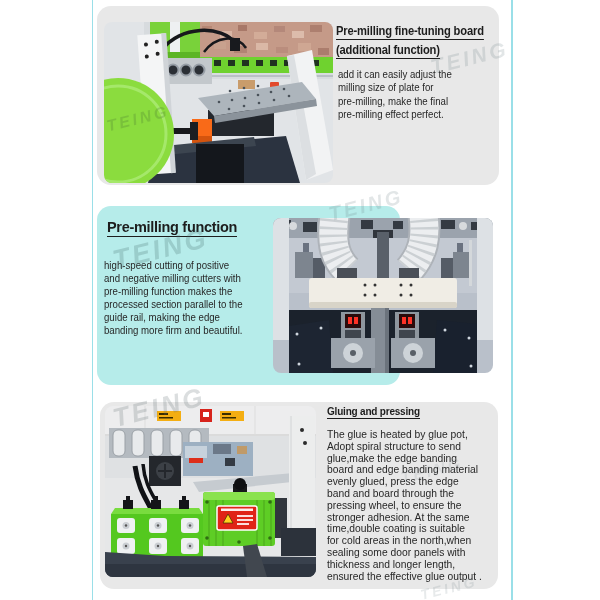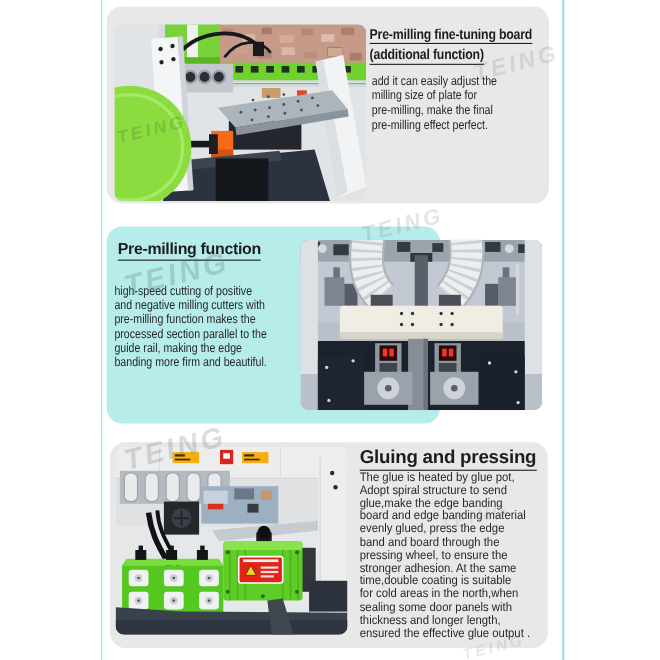--- a/index.html
+++ b/index.html
@@ -18,21 +18,21 @@
   .photo svg{display:block;width:100%;height:100%;}
   .photo-1{left:104px;top:22px;width:229px;height:161px;}
   .photo-2{left:273px;top:218px;width:220px;height:155px;}
   .photo-3{left:105px;top:406px;width:211px;height:171px;}
   .title{position:absolute;z-index:4;color:var(--title-text,#1d1d1d);font-weight:bold;}
   .title .tline{display:inline-block;border-bottom:1.3px solid var(--title-text,#1d1d1d);
     padding-bottom:1px;margin-bottom:2px;}
   .title-1{left:336px;top:23px;font-size:13px;line-height:15px;letter-spacing:-0.2px;
     transform:scaleX(0.86);transform-origin:left top;white-space:nowrap;}
   .title-2{left:107px;top:219px;font-size:14.5px;letter-spacing:-0.3px;white-space:nowrap;}
-  .title-3{left:327px;top:406px;font-size:17px;letter-spacing:-0.2px;white-space:nowrap;}
+  .title-3{left:327px;top:406px;font-size:10px;letter-spacing:-0.2px;white-space:nowrap;}
   .body{position:absolute;z-index:4;color:var(--body-text,#272727);white-space:pre-line;
     transform-origin:left top;}
   .body-1{left:338px;top:68px;width:200px;font-size:11.5px;line-height:13.4px;transform:scaleX(0.84);}
   .body-2{left:104px;top:259px;width:210px;font-size:11.5px;line-height:13px;transform:scaleX(0.84);}
   .body-3{left:327px;top:429px;width:200px;font-size:11.2px;line-height:11.8px;transform:scaleX(0.92);}
   .wm{position:absolute;z-index:6;font-weight:bold;font-style:italic;letter-spacing:3px;
     color:rgba(95,115,120,0.18);transform:rotate(-14deg);pointer-events:none;white-space:nowrap;}
   .wm-1{left:430px;top:46px;font-size:21px;}
   .wm-2{left:112px;top:234px;font-size:27px;color:rgba(70,110,110,0.25);}
   .wm-3{left:328px;top:194px;font-size:20px;}

